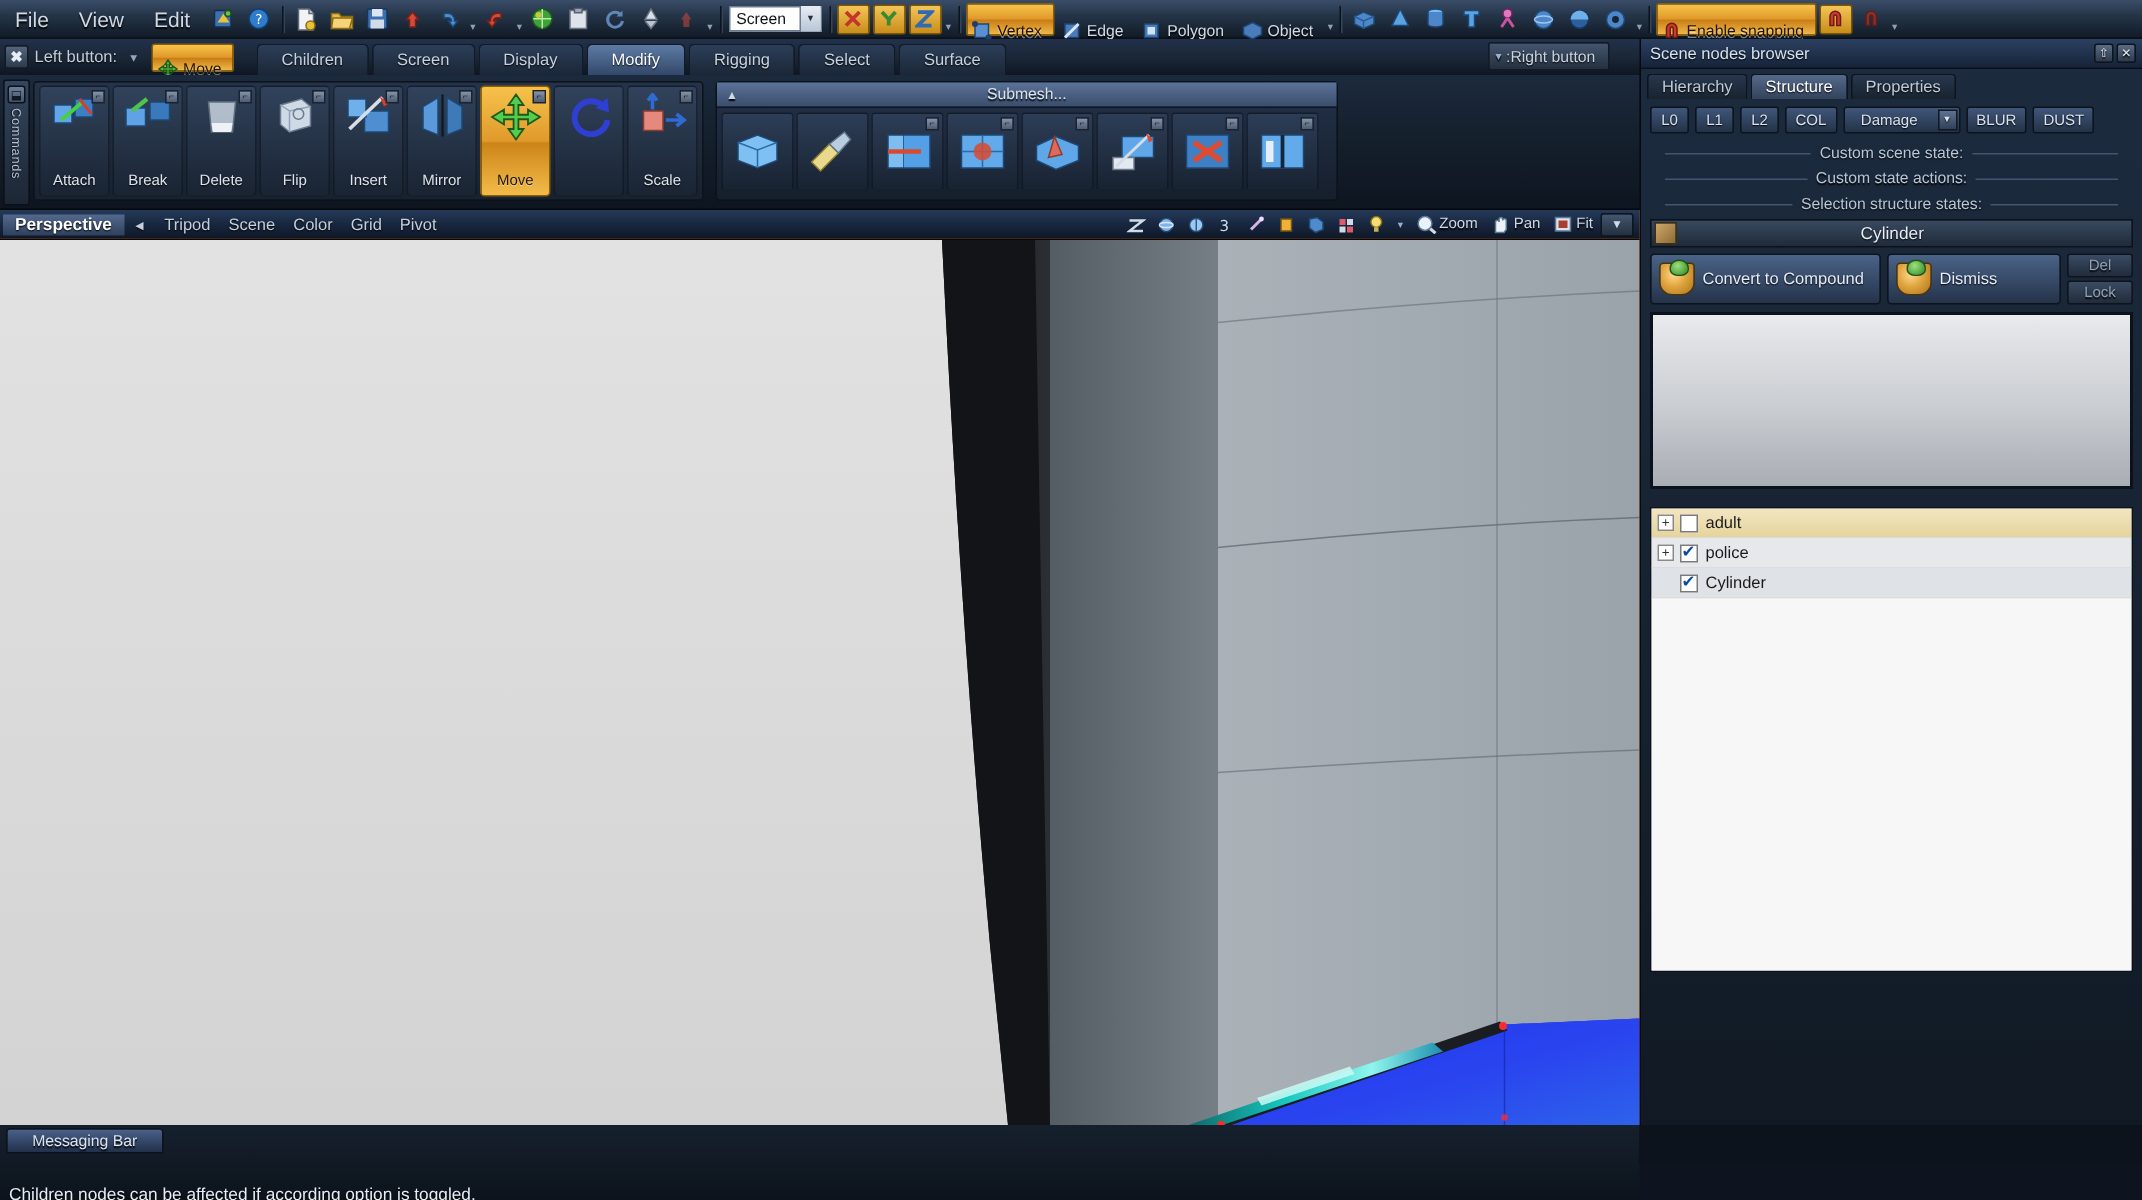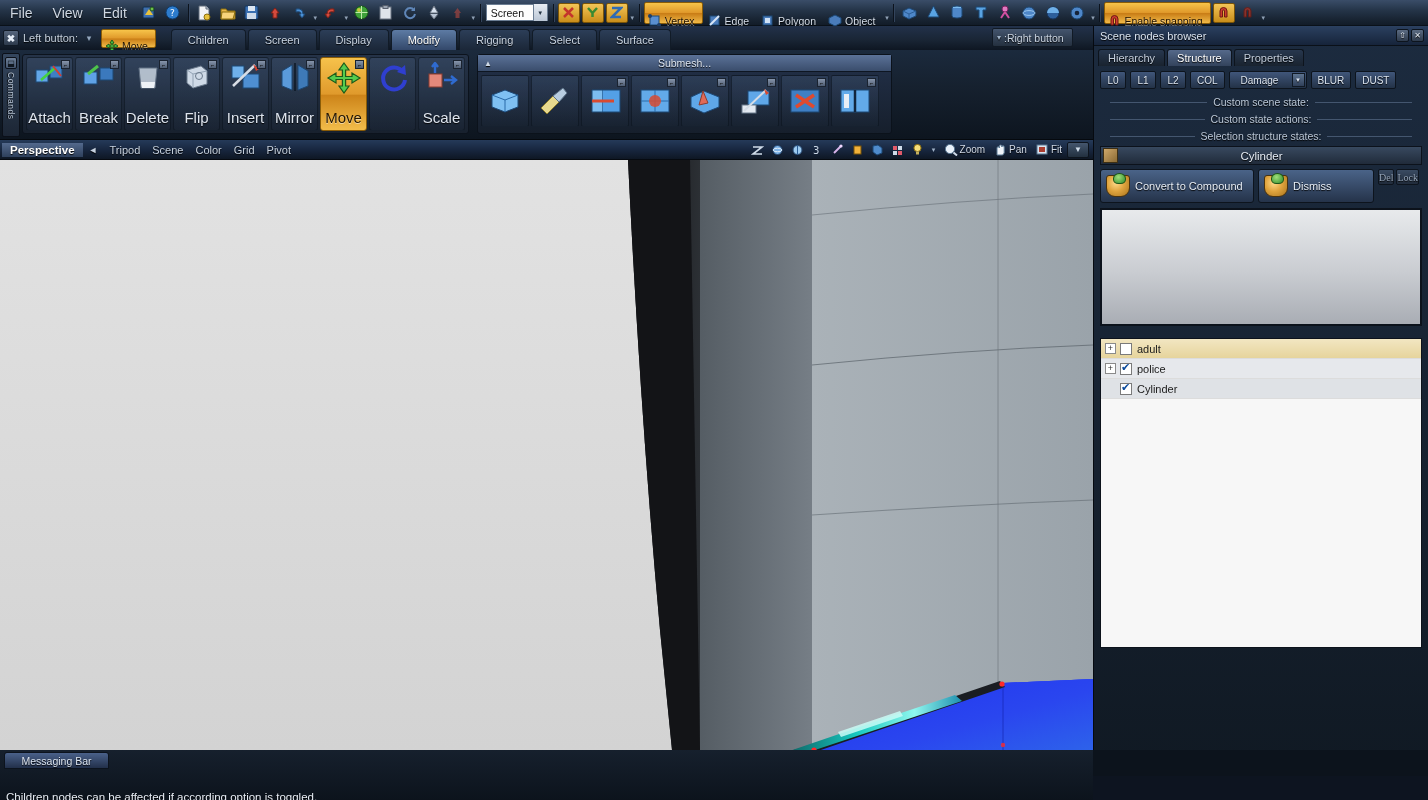--- a/index.html
+++ b/index.html
@@ -129,21 +129,21 @@
     display:flex; flex-direction:column; align-items:center;
     justify-content:flex-start; padding-top:4px; position:relative; cursor:default;
     background:linear-gradient(to bottom,rgba(80,105,140,.30),rgba(30,42,60,.30));
     border:1px solid rgba(12,20,30,.6);
   }
   .bigbtn.active{
     background:linear-gradient(to bottom,#f6c24b 0%,#e09a2c 50%,#cd8419 52%,#f2bc4a 100%);
     border:1px solid #8a5c07;
   }
   .bigbtn .lbl{
-    font-size:15px; color:#dde4ee; text-shadow:0 1px 1px #000;
+    font-size:10px; color:#dde4ee; text-shadow:0 1px 1px #000;
     position:absolute; bottom:4px; white-space:nowrap;
   }
   .bigbtn.active .lbl{ color:#231500; text-shadow:0 1px 0 rgba(255,255,255,.5); }
   .bigbtn .corner{
     position:absolute; right:2px; top:2px; width:9px; height:9px;
     background:linear-gradient(to bottom,#8795ab,#4e5d73);
     border:1px solid #1a2330; font-size:6px; color:#111; line-height:8px; text-align:center;
   }
 
   .submesh-group{
@@ -294,21 +294,21 @@
     width:24px;height:22px; flex:none;
     background:radial-gradient(circle at 40% 35%,#ffd98a 0%,#e0a43e 45%,#a8731c 100%);
     border-radius:3px 3px 9px 9px; border:1px solid #4a3310; position:relative;
   }
   .pot:after{
     content:""; position:absolute; left:6px; top:-3px; width:11px; height:9px;
     background:radial-gradient(circle at 40% 35%,#9fe07a,#2f8a2b);
     border-radius:50% 50% 40% 40%; border:1px solid #1d5618;
   }
   .miniwide{ width:116px; flex:none; justify-content:flex-start; }
-  .stackbtns{ display:flex; flex-direction:row; gap:2px; width:44px;font-family:Liberation Serif, serif; }
+  .stackbtns{ display:flex; flex-direction:column; gap:2px; width:44px; }
   .stackbtn{
     height:16px; background:linear-gradient(to bottom,#3a4b62,#212c3c);
     border:1px solid #0d141d; color:#93a2b5; font-size:10px;
     display:flex;align-items:center;justify-content:center; border-radius:2px;
     text-shadow:0 1px 1px #000; cursor:default;
   }
   .whitebox{
     margin:5px 6px 0 6px; height:118px;
     background:linear-gradient(to bottom,#e8eaec 0%,#c9ccd1 55%,#a9adb4 100%);
     border:2px solid #0c121b;

